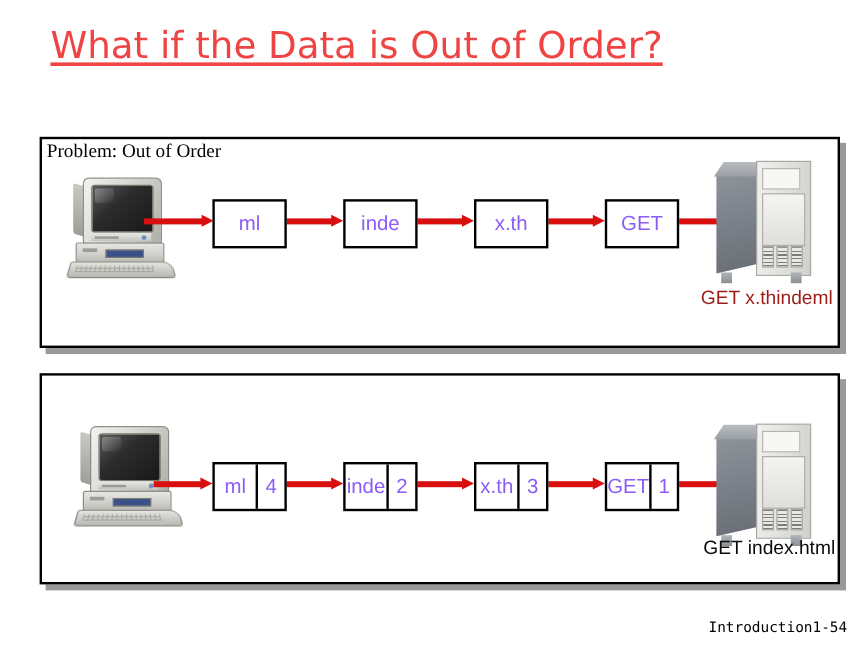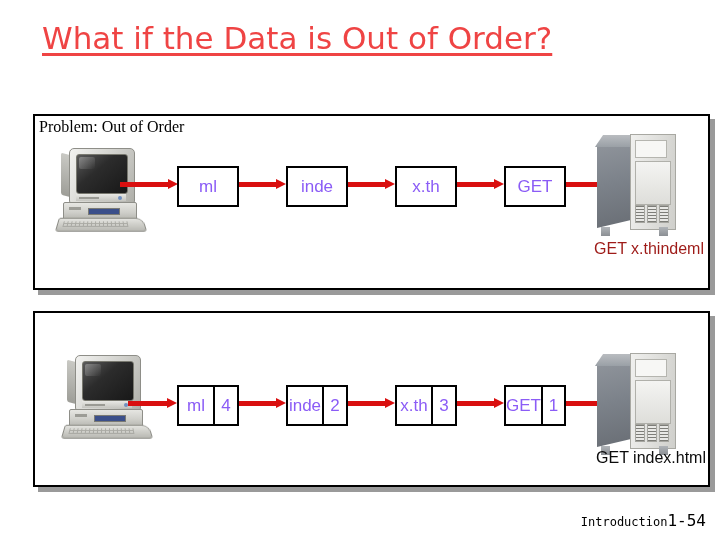--- a/index.html
+++ b/index.html
@@ -18,21 +18,20 @@
     text-decoration:underline;
     text-decoration-thickness:3px;
     text-underline-offset:4px;
     letter-spacing:0px;
   }
 
   
   .panel{
     position:absolute;background:#ffffff;border:2px solid #000000;
     box-shadow:5px 5px 0 0 #9a9a9a;
-    padding-left:10px;
   }
   #panel-problem{left:33px;top:114px;width:663px;height:172px;}
   #panel-solution{left:33px;top:311px;width:663px;height:172px;}
 
   .panel-heading{
     position:absolute;left:4px;top:2px;
     font-family:"Liberation Serif", serif;
     font-size:16px;color:#000;white-space:nowrap;
   }
 
@@ -168,21 +167,21 @@
   .caption.red{color:#9e1b18;}
   .caption.black{color:#0b0b0b;margin-left:16px;}
 
   
   .footer{
     position:absolute;right:14px;bottom:10px;
     font-family:"DejaVu Sans Mono", monospace;
     font-size:12px;color:#000000;
     display:flex;align-items:baseline;
   }
-  .footer .pageno{font-size:16px;}
+  .footer .pageno{font-size:12px;}
 </style>
 </head>
 <body>
 
 <div class="slide">
 
   <div class="title">What if the Data is Out of Order?</div>
 
   <div class="panel" id="panel-problem">
 

